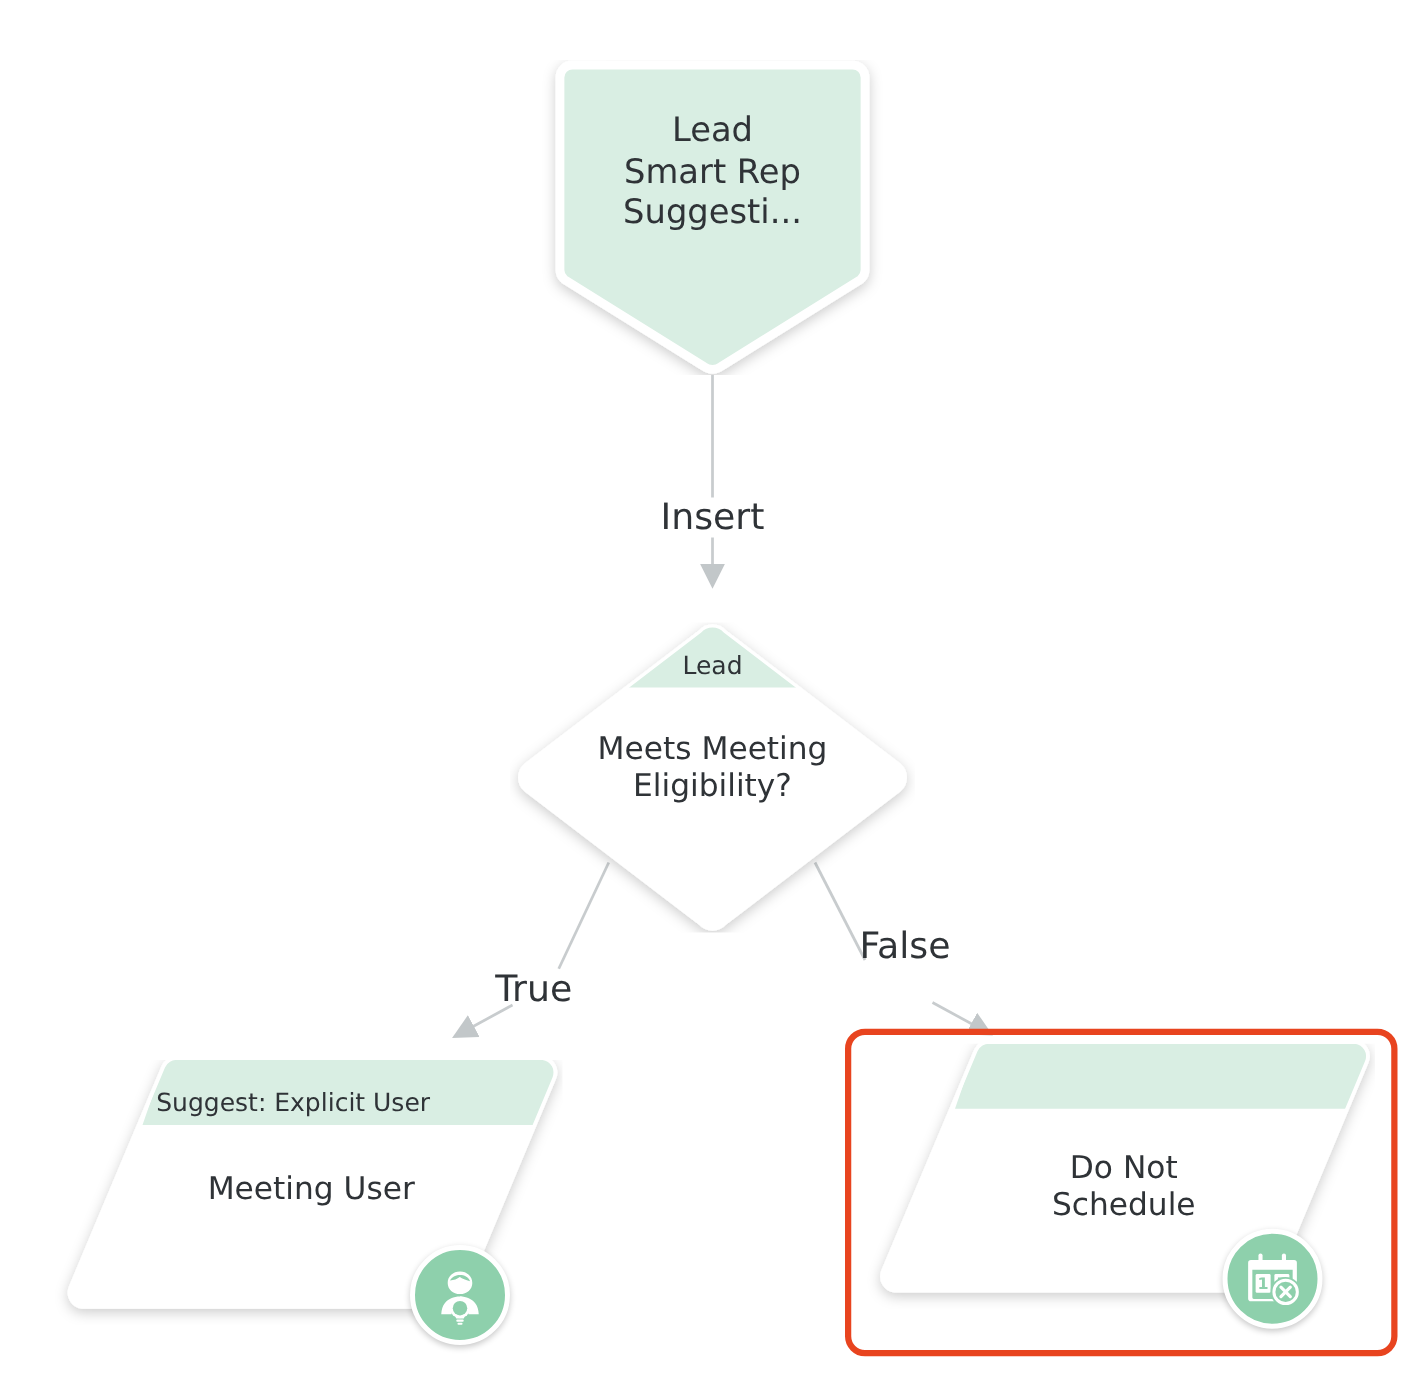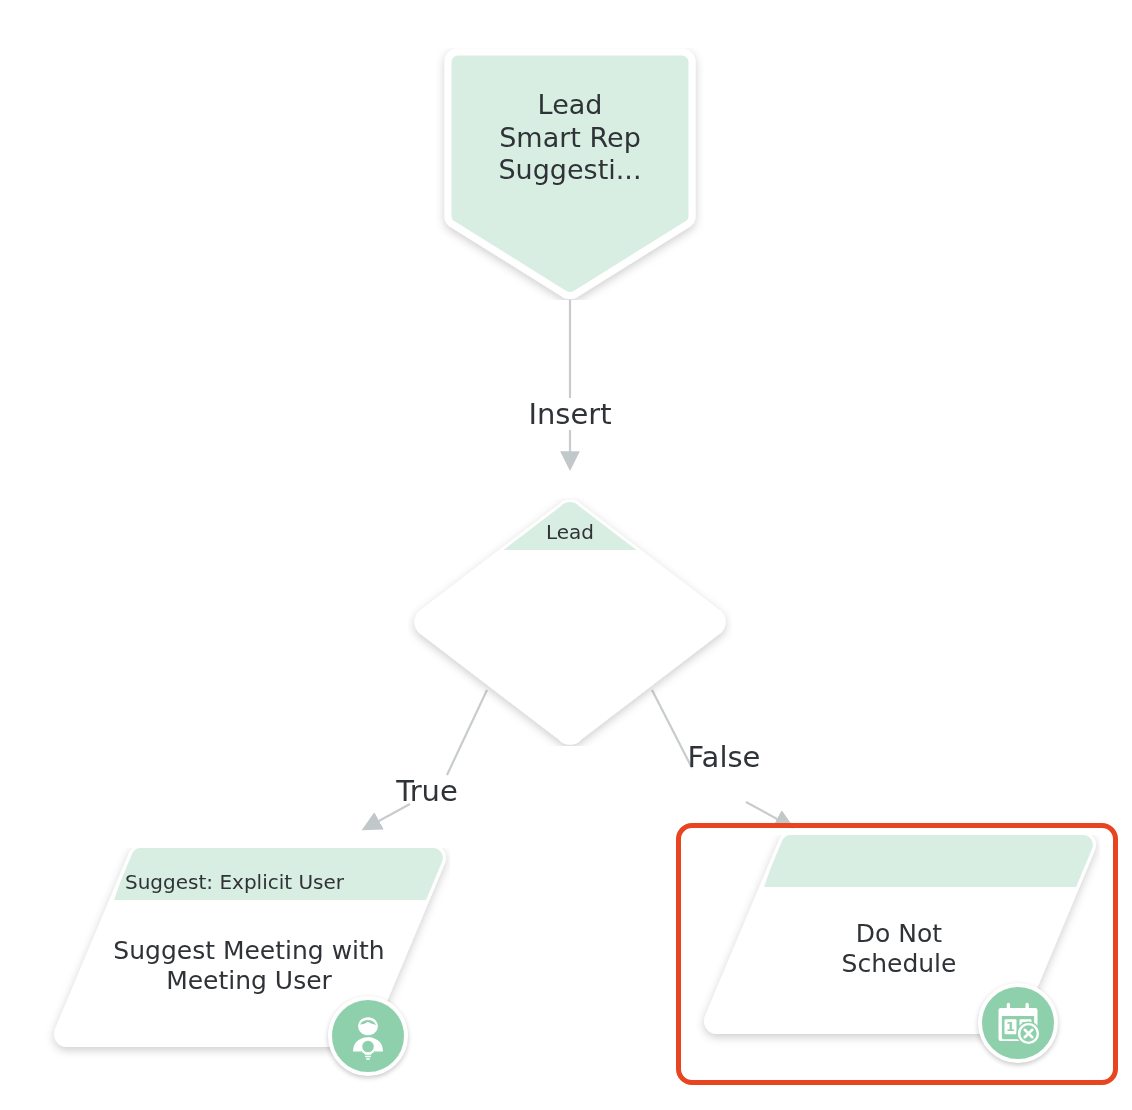--- a/index.html
+++ b/index.html
@@ -234,20 +234,24 @@
         <path d="M 153 8 A 12 12 0 0 1 171 8
                  L 311 115 A 12 12 0 0 1 311 133
                  L 171 240 A 12 12 0 0 1 153 240
                  L 13 133 A 12 12 0 0 1 13 115 Z" fill="#ffffff" stroke="#ffffff" stroke-width="5"></path>
       </g>
       <g clip-path="url(#diamondClip)">
         <rect x="0" y="0" width="324" height="52" fill="#d9eee3"></rect>
       </g>
     </svg>
     <div class="diamond-badge">Lead</div>
+    <div class="diamond-text">
+      <div>Meets Meeting</div>
+      <div>Eligibility?</div>
+    </div>
   </div>
 
   <div class="para-node" id="node-explicit-user">
     <svg class="para-svg" viewBox="0 0 410 212" xmlns="http://www.w3.org/2000/svg">
       <defs>
         <clipPath id="paraClipA">
           <path d="M 92 6 A 10 10 0 0 1 102 0
                    L 394 0 A 10 10 0 0 1 402 14
                    L 330 186 A 14 14 0 0 1 318 196
                    L 26 196 A 10 10 0 0 1 18 182 Z"></path>
@@ -259,21 +263,20 @@
                  L 330 186 A 14 14 0 0 1 318 196
                  L 26 196 A 10 10 0 0 1 18 182 Z" fill="#ffffff" stroke="#ffffff" stroke-width="6"></path>
       </g>
       <g clip-path="url(#paraClipA)">
         <path d="M 92 0 L 410 0 L 392 52 L 74 52 Z" fill="#d9eee3"></path>
       </g>
     </svg>
 
     <div class="para-header">Suggest: Explicit User</div>
     <div class="para-title">
-      <div>Suggest Meeting with</div>
       <div>Meeting User</div>
     </div>
 
     <div class="node-badge">
       <svg viewBox="0 0 64 64" width="50" height="50" xmlns="http://www.w3.org/2000/svg">
 
         <path d="M32 8c-7.2 0-12.6 5-12.6 11.6 0 6.4 5.4 11.4 12.6 11.4s12.6-5 12.6-11.4C44.6 13 39.2 8 32 8z
                  M21.8 17.2c2.2-4.2 6.4-5.6 10.2-5.6 4.4 0 8.4 1.8 10.3 6.2-4.5-1.2-8-2.4-10.5-4.2-2.6 2-6 3.3-10 3.6z" fill="#ffffff"></path>
 
         <path d="M32 33.5c-6.6 0-12.2 2.6-15.4 6.6-2.4 3-3.6 7-3.8 11.6h10.6c0.3-6.2 4-11.2 9.4-13.4

